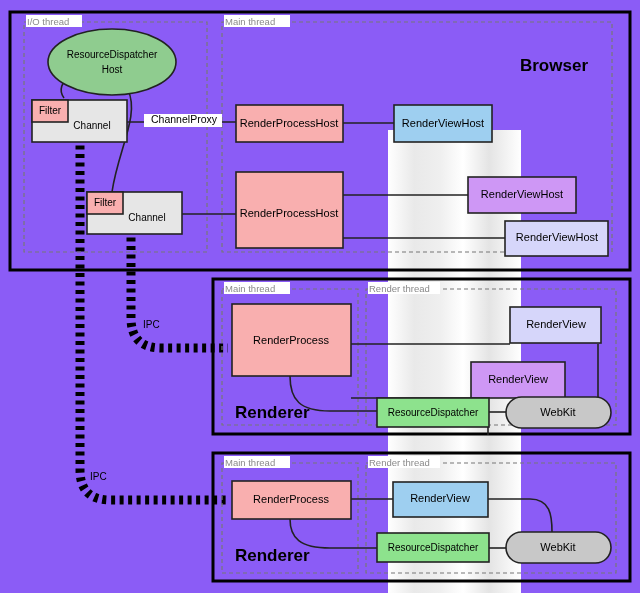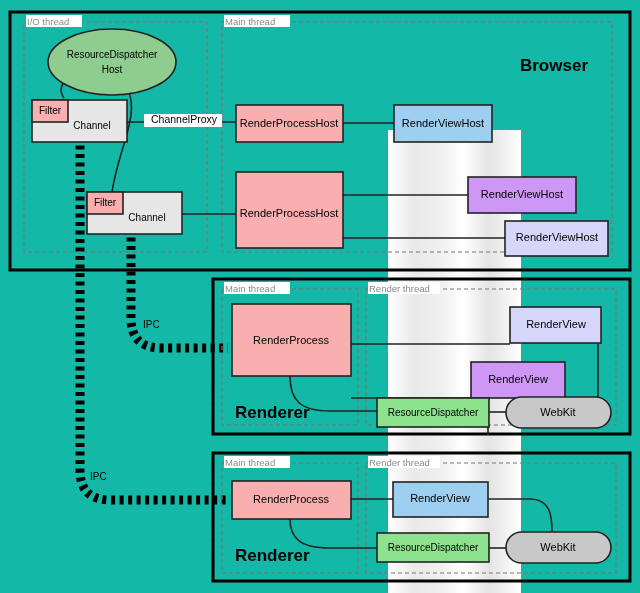--- a/index.html
+++ b/index.html
@@ -4,21 +4,21 @@
 <style>
   html, body {
     margin: 0;
     padding: 0;
     background: #ffffff;
   }
   #diagram-root {
     position: relative;
     width: 640px;
     height: 593px;
-    background: #14b8a6;
+    background: #8b5cf6;
     font-family: "Liberation Sans", sans-serif;
     overflow: hidden;
   }
   svg.canvas {
     position: absolute;
     top: 0;
     left: 0;
     width: 640px;
     height: 593px;
     display: block;

